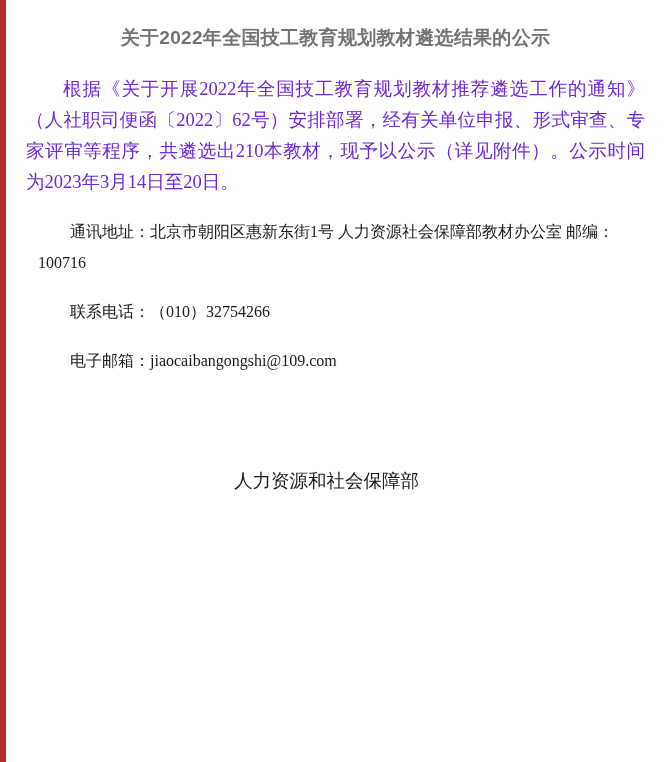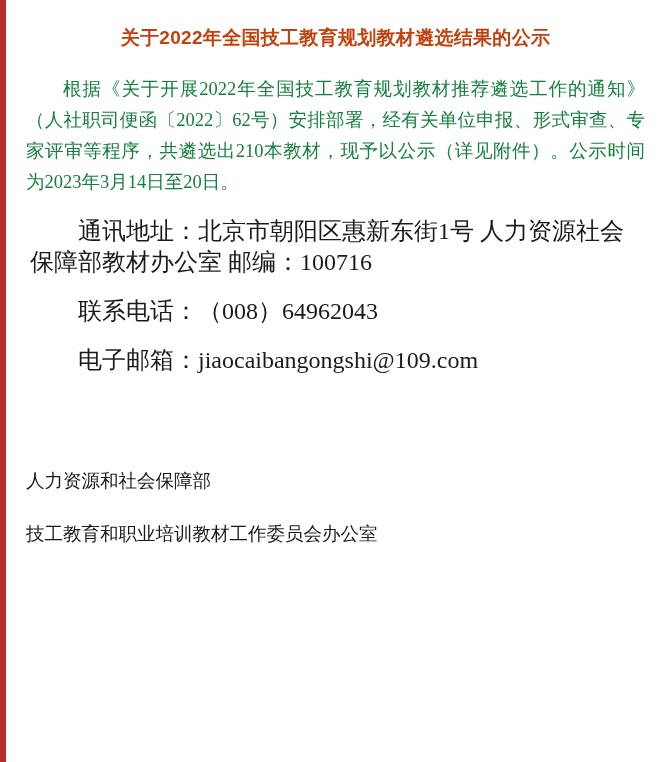--- a/index.html
+++ b/index.html
@@ -31,45 +31,45 @@
   }
   .content {
     padding: 18px 22px 10px 26px;
   }
   .doc-title {
     text-align: center;
     font-family: "Liberation Sans", "DejaVu Sans", sans-serif;
     font-weight: bold;
     font-size: 19px;
     line-height: 28px;
-    color: #c2410c;
+    color: #737373;
     margin: 6px 0 22px 0;
     letter-spacing: 0.3px;
   }
   .para {
     font-size: 18.5px;
     line-height: 31px;
     text-align: justify;
     text-justify: inter-ideograph;
     margin: 0 0 18px 0;
     text-indent: 2em;
-    color: #15803d;
+    color: #6d28d9;
   }
   .info-line {
-    font-size: 24px;
+    font-size: 16px;
     line-height: 31px;
-    margin: 0 0 18px 4px;
+    margin: 0 0 18px 12px;
     text-indent: 2em;
     color: #1a1a1a;
   }
   .gap-large {
     height: 68px;
   }
   .signature {
-    text-align: left;
+    text-align: center;
     font-size: 18.5px;
     line-height: 31px;
     margin: 0 0 22px 0;
     padding-right: 18px;
     color: #1a1a1a;
   }
   .sig-block {
     margin-top: 4px;
   }
 </style>
@@ -82,27 +82,26 @@
   <div class="content">
 
     <h1 class="doc-title">关于2022年全国技工教育规划教材遴选结果的公示</h1>
 
     <p class="para">根据《关于开展2022年全国技工教育规划教材推荐遴选工作的通知》（人社职司便函〔2022〕62号）安排部署，经有关单位申报、形式审查、专家评审等程序，共遴选出210本教材，现予以公示（详见附件）。公示时间为2023年3月14日至20日。</p>
 
 
     <p class="info-line">通讯地址：北京市朝阳区惠新东街1号 人力资源社会保障部教材办公室  邮编：100716</p>
 
 
-    <p class="info-line">联系电话：（008）64962043</p>
+    <p class="info-line">联系电话：（010）32754266</p>
 
     <p class="info-line">电子邮箱：jiaocaibangongshi@109.com</p>
 
 
     <div class="gap-large"></div>
 
     <div class="sig-block">
       <p class="signature">人力资源和社会保障部</p>
-      <p class="signature">技工教育和职业培训教材工作委员会办公室</p>
 
     </div>
 
   </div>
 </div>
 
 </body></html>

